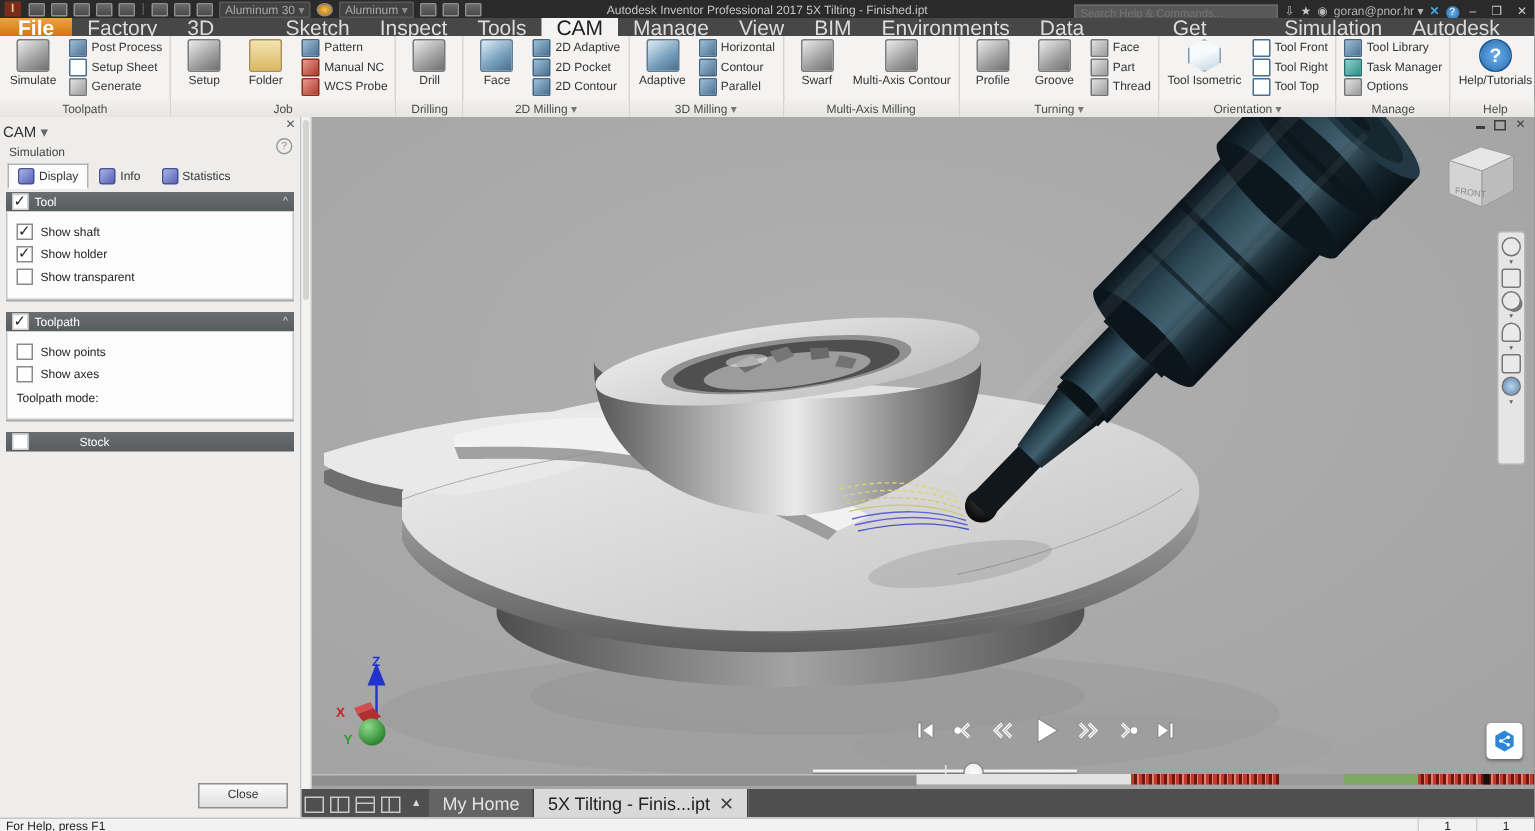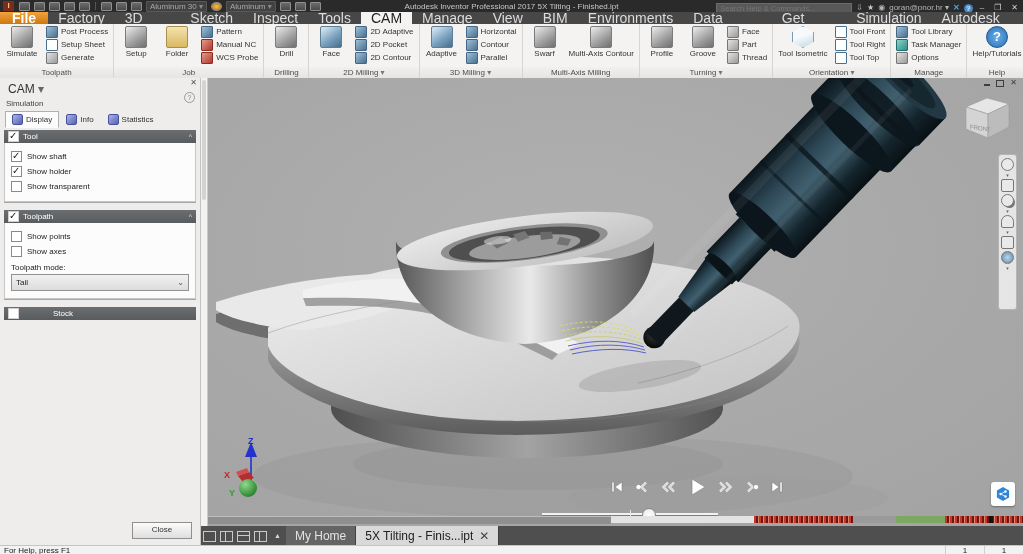--- a/index.html
+++ b/index.html
@@ -61,21 +61,21 @@
          background:linear-gradient(135deg,#9fc0d8,#49708f);}
   .ic-sm.red{border-color:#8c2d20;background:linear-gradient(135deg,#e49a8e,#b03a2a);}
   .ic-sm.teal{border-color:#1f6f6b;background:linear-gradient(135deg,#8ed2cd,#2e8c86);}
   .ic-sm.gray{border-color:#767676;background:linear-gradient(135deg,#e3e3e3,#9a9a9a);}
   .ic-sm.outline{border-color:#4a6f8e;background:#fdfefe;}
 
   
   #panel{position:absolute;left:0;top:78px;width:200px;height:467px;background:#eeedec;
          border-right:1px solid #c2c2c2;}
   #panel-close{position:absolute;top:0px;right:3px;color:#555;font-size:8px;}
-  .phdr{padding:4px 6px 0 8px;font-size:12px;color:#333;}
+  .phdr{padding:4px 6px 0 2px;font-size:10px;color:#333;}
   .phdr .car{color:#666;}
   .phelp{position:absolute;right:5px;top:14px;width:9px;height:9px;border:1px solid #999;
          border-radius:50%;color:#888;font-size:7px;text-align:center;line-height:9px;}
   .psub{padding:3px 6px 2px 6px;color:#444;}
   .ptabs{display:flex;align-items:flex-end;margin:2px 0 0 5px;height:16px;}
   .ptab{display:flex;align-items:center;gap:3px;padding:2px 6px;border:1px solid transparent;
         color:#333;height:11px;}
   .ptab.active{background:#fcfcfc;border-color:#b0b0b0;border-bottom-color:#fcfcfc;}
   .pt-ic{width:9px;height:9px;border-radius:2px;border:1px solid #47519b;
          background:linear-gradient(135deg,#a9b4e8,#5661b5);}
@@ -456,24 +456,20 @@
     <div class="secbox">
       <div class="crow">
           <span class="cb"></span>
           <span>Show points</span>
         </div>
       <div class="crow">
           <span class="cb"></span>
           <span>Show axes</span>
         </div>
       <div class="modelab">Toolpath mode:</div>
-      <div class="pselect">
-        <span>Tail</span>
-        <span class="car">⌄</span>
-      </div>
     </div>
 
     <div class="sechdr" style="margin-top:8px;gap:34px;">
       <span class="cb hdr"></span>
       <span>Stock</span>
     </div>
 
     <div id="close-btn">Close</div>
   </div>
   <div id="pscroll">

